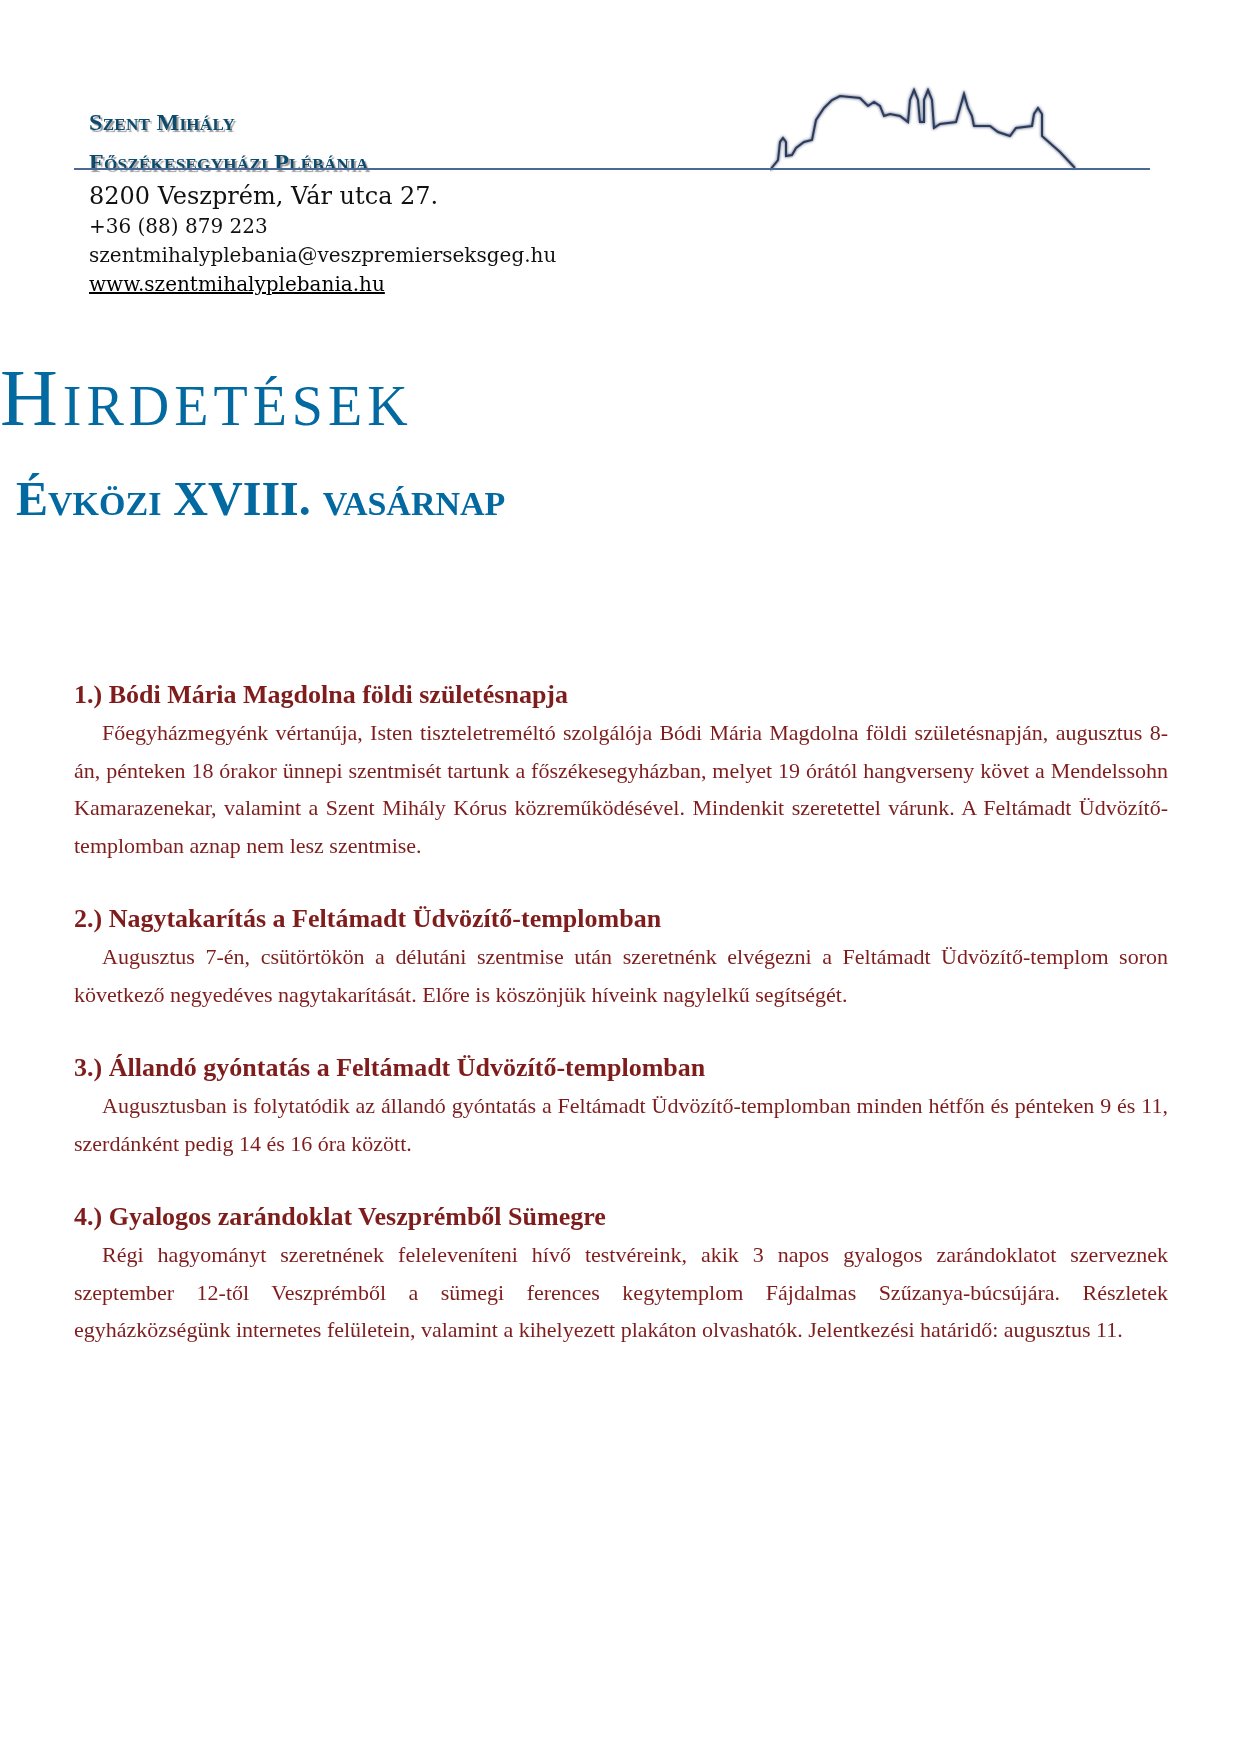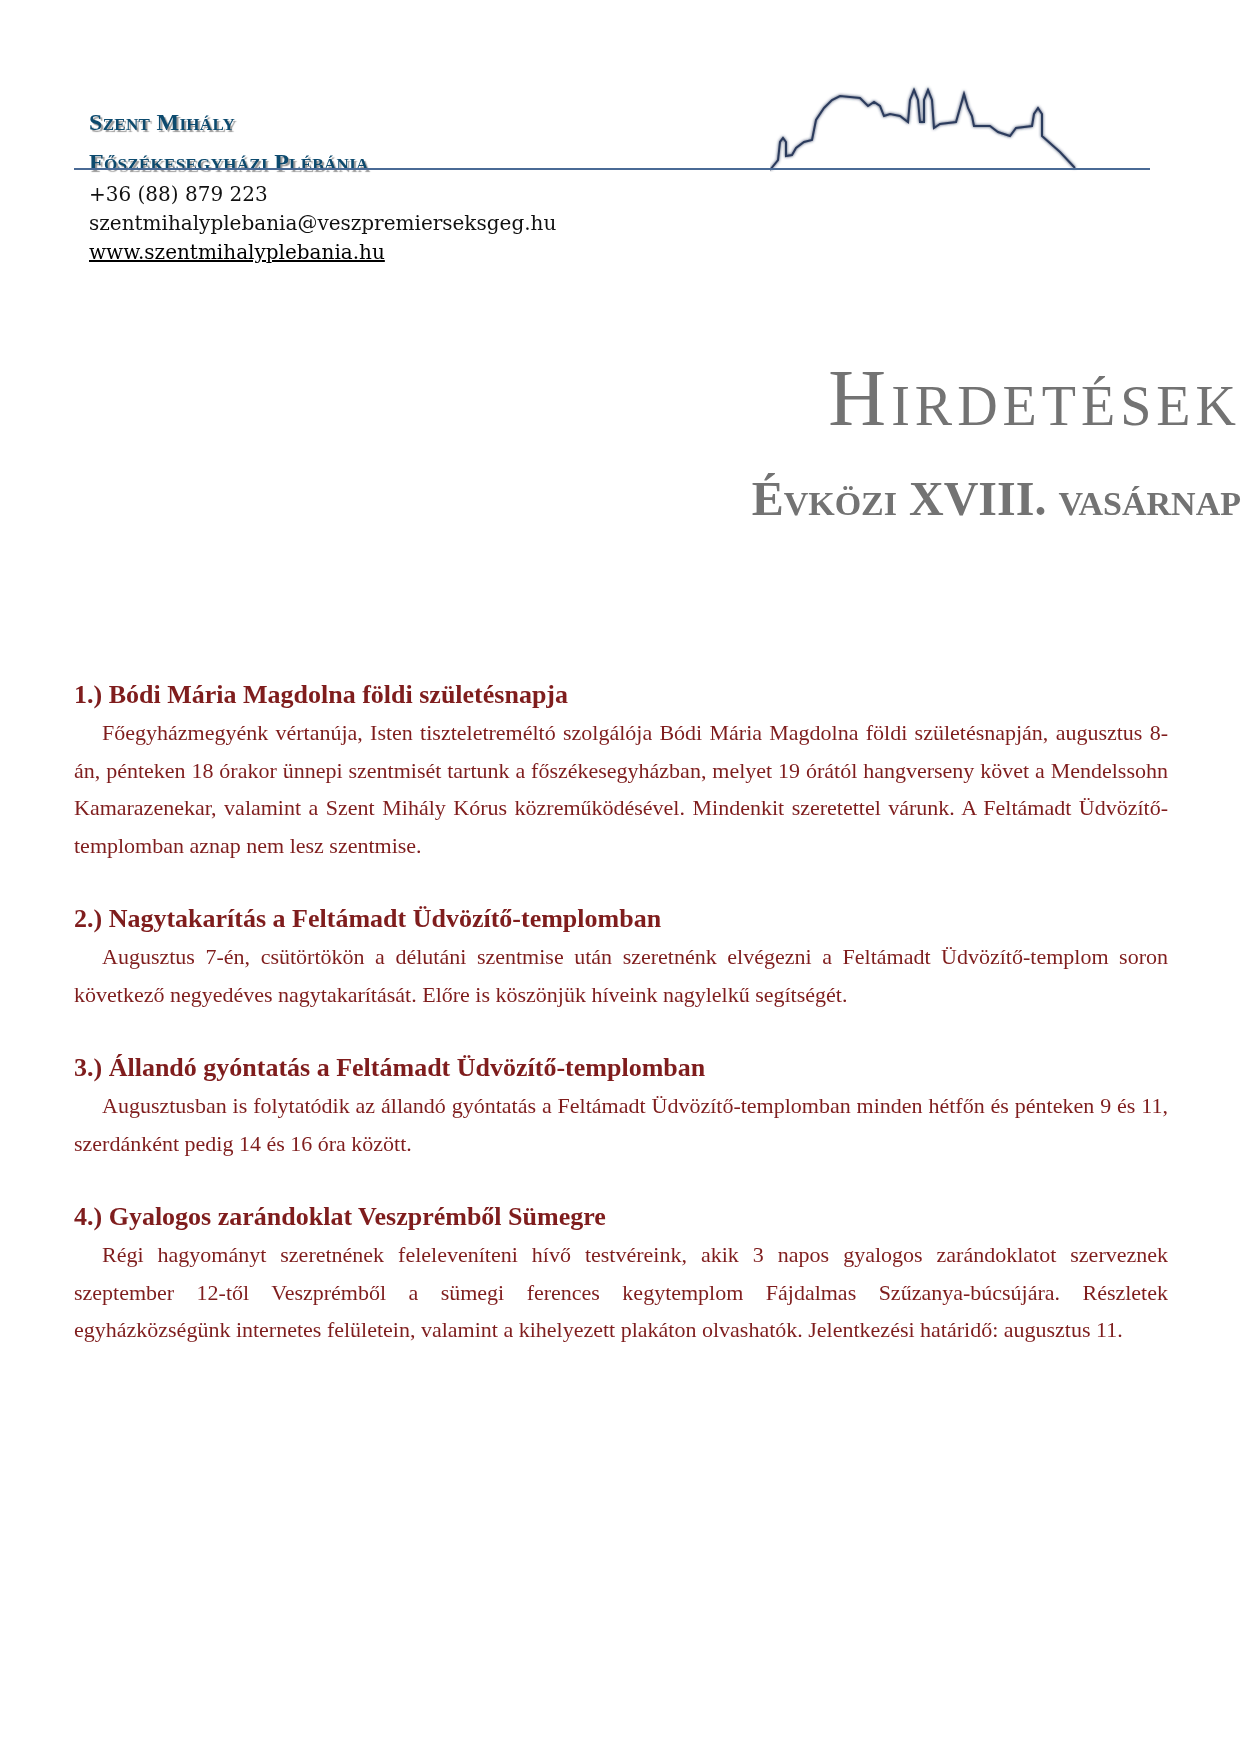--- a/index.html
+++ b/index.html
@@ -23,22 +23,22 @@
   .contact {
     position: absolute; left: 89px; top: 180px;
     font-family: "DejaVu Serif", serif; color: #111;
   }
   .contact .address { font-size: 24px; line-height: 32px; }
   .contact .small { font-size: 20px; line-height: 29px; }
   .contact .web { color: #000000; text-decoration: underline; }
 
   
   .title-block {
-    position: absolute; left: 0; top: 348px; width: 1241px; text-align: right;
-    font-family: "Liberation Serif", "DejaVu Serif", serif; color: #737373;
+    position: absolute; left: 0; top: 348px; width: 1241px; text-align: left;
+    font-family: "Liberation Serif", "DejaVu Serif", serif; color: #0369a1;
   }
   .main-title { font-size: 100px; line-height: 100px; letter-spacing: 5px; font-variant: small-caps; font-weight: normal; }
   .main-title { font-size: 80px; }
   .sub-title { font-size: 48px; line-height: 58px; font-weight: bold; font-variant: small-caps; margin-top: 22px; padding-left: 16px; }
   .date-title { font-size: 48px; line-height: 58px; font-weight: bold; font-variant: small-caps; margin-top: 4px; }
 
   
   .announcements {
     position: absolute; left: 74px; top: 676px; width: 1094px;
     font-family: "Liberation Serif", "DejaVu Serif", serif; color: #7f1d1d;
@@ -70,20 +70,21 @@
             <feMergeNode in="SourceGraphic"></feMergeNode>
           </feMerge>
       </filter>
     </defs>
     <path d="M0,90 L8,80 L10,62 L13,58 L16,62 L16,76 L22,75 L26,68 L34,62 L42,60 L46,40 L54,28 L62,20 L70,16 L90,18 L98,26 L104,22 L110,26 L114,36 L120,34 L130,36 L138,42 L140,20 L144,10 L148,20 L150,42 L154,42 L154,20 L158,10 L162,20 L164,48 L170,44 L186,42 L190,28 L194,14 L198,28 L202,36 L204,46 L220,46 L228,52 L240,56 L246,48 L262,46 L264,34 L268,28 L272,34 L272,56 L290,72 L305,88" fill="none" stroke="#2c3a5c" stroke-width="2" filter="url(#glow)"></path>
   </svg>
 
   <div class="rule"></div>
 
   <div class="contact">
+    <div class="address">8200 Veszprém, Vár utca 27.</div>
     <div class="small">+36 (88) 879 223</div>
     <div class="small">szentmihalyplebania@veszpremierseksgeg.hu</div>
     <div class="small web">www.szentmihalyplebania.hu</div>
   </div>
 
   <div class="title-block">
     <div class="main-title">Hirdetések</div>
     <div class="sub-title">Évközi XVIII. vasárnap</div>
   </div>
 

